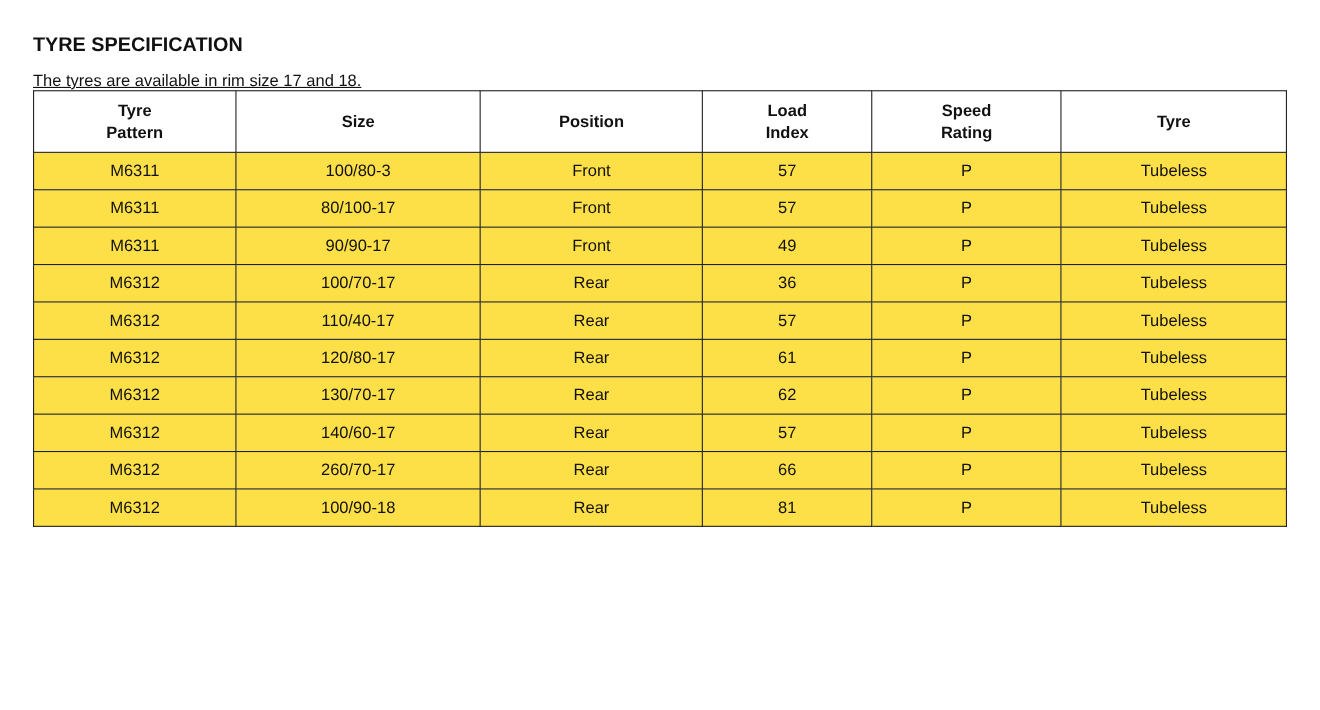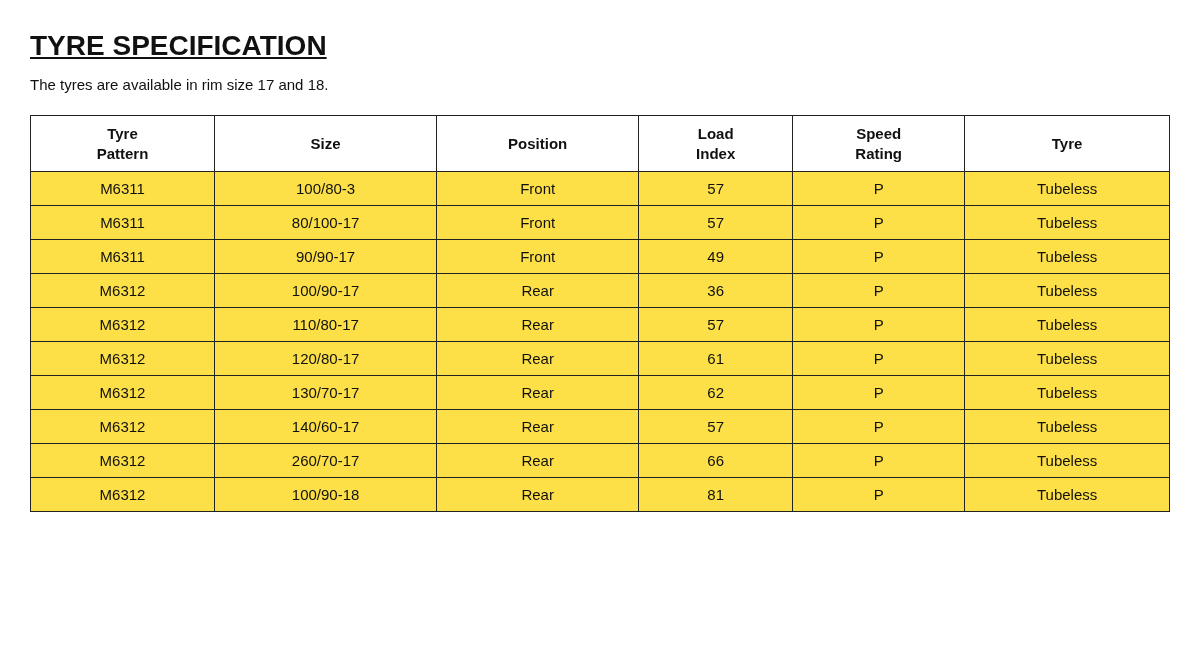--- a/index.html
+++ b/index.html
@@ -12,31 +12,30 @@
       background: #ffffff;
       font-family: Arial, sans-serif;
       font-size: 15px;
       color: #111;
       padding: 20px 30px;
       width: 1200px;
       min-height: 645px;
     }
 
     .page-title {
-      font-size: 28px;
+      font-size: 18px;
       font-weight: bold;
-      text-decoration: underline;
       margin-bottom: 14px;
       margin-top: 10px;
     }
 
     .subtitle {
       font-size: 15px;
-      margin-bottom: 22px;
       color: #111;
+      text-decoration: underline;
     }
 
     table {
       border-collapse: collapse;
       width: 100%;
       max-width: 1140px;
     }
 
     th, td {
       border: 1.5px solid #222;
@@ -94,29 +93,29 @@
       <tr>
         <td>M6311</td>
         <td>90/90-17</td>
         <td>Front</td>
         <td>49</td>
         <td>P</td>
         <td>Tubeless</td>
       </tr>
       <tr>
         <td>M6312</td>
-        <td>100/90-17</td>
+        <td>100/70-17</td>
         <td>Rear</td>
         <td>36</td>
         <td>P</td>
         <td>Tubeless</td>
       </tr>
       <tr>
         <td>M6312</td>
-        <td>110/80-17</td>
+        <td>110/40-17</td>
         <td>Rear</td>
         <td>57</td>
         <td>P</td>
         <td>Tubeless</td>
       </tr>
       <tr>
         <td>M6312</td>
         <td>120/80-17</td>
         <td>Rear</td>
         <td>61</td>

